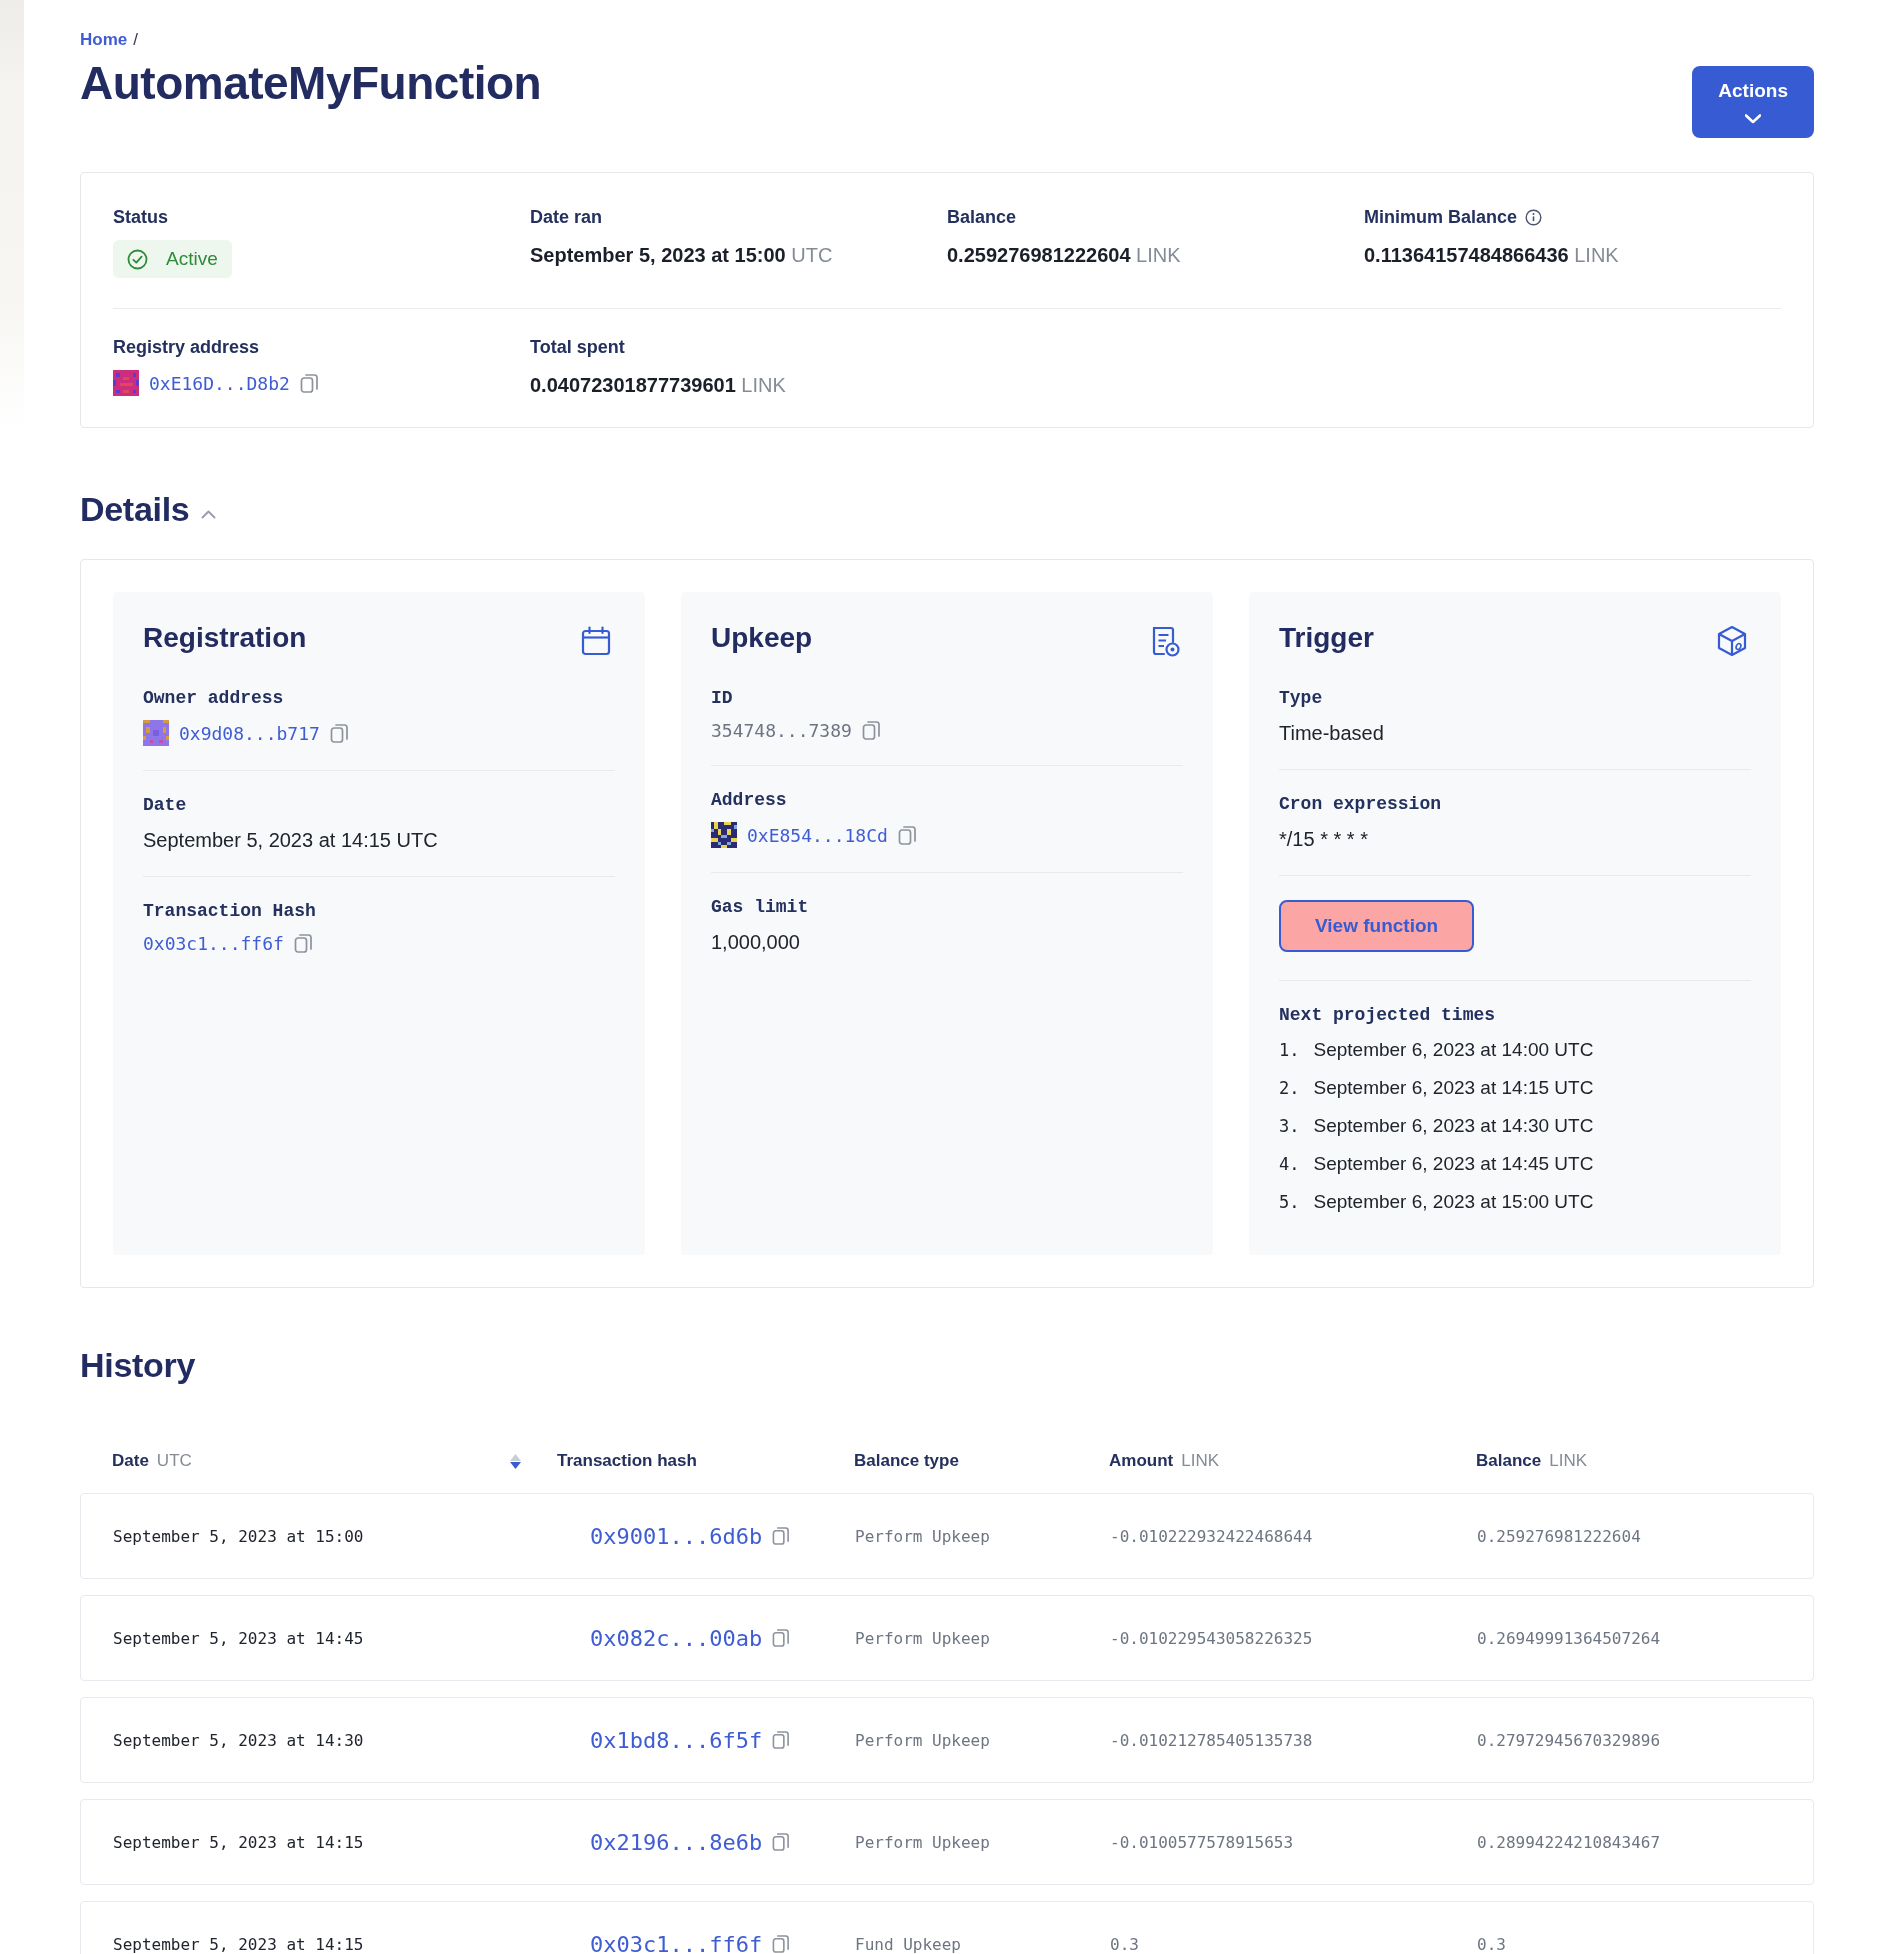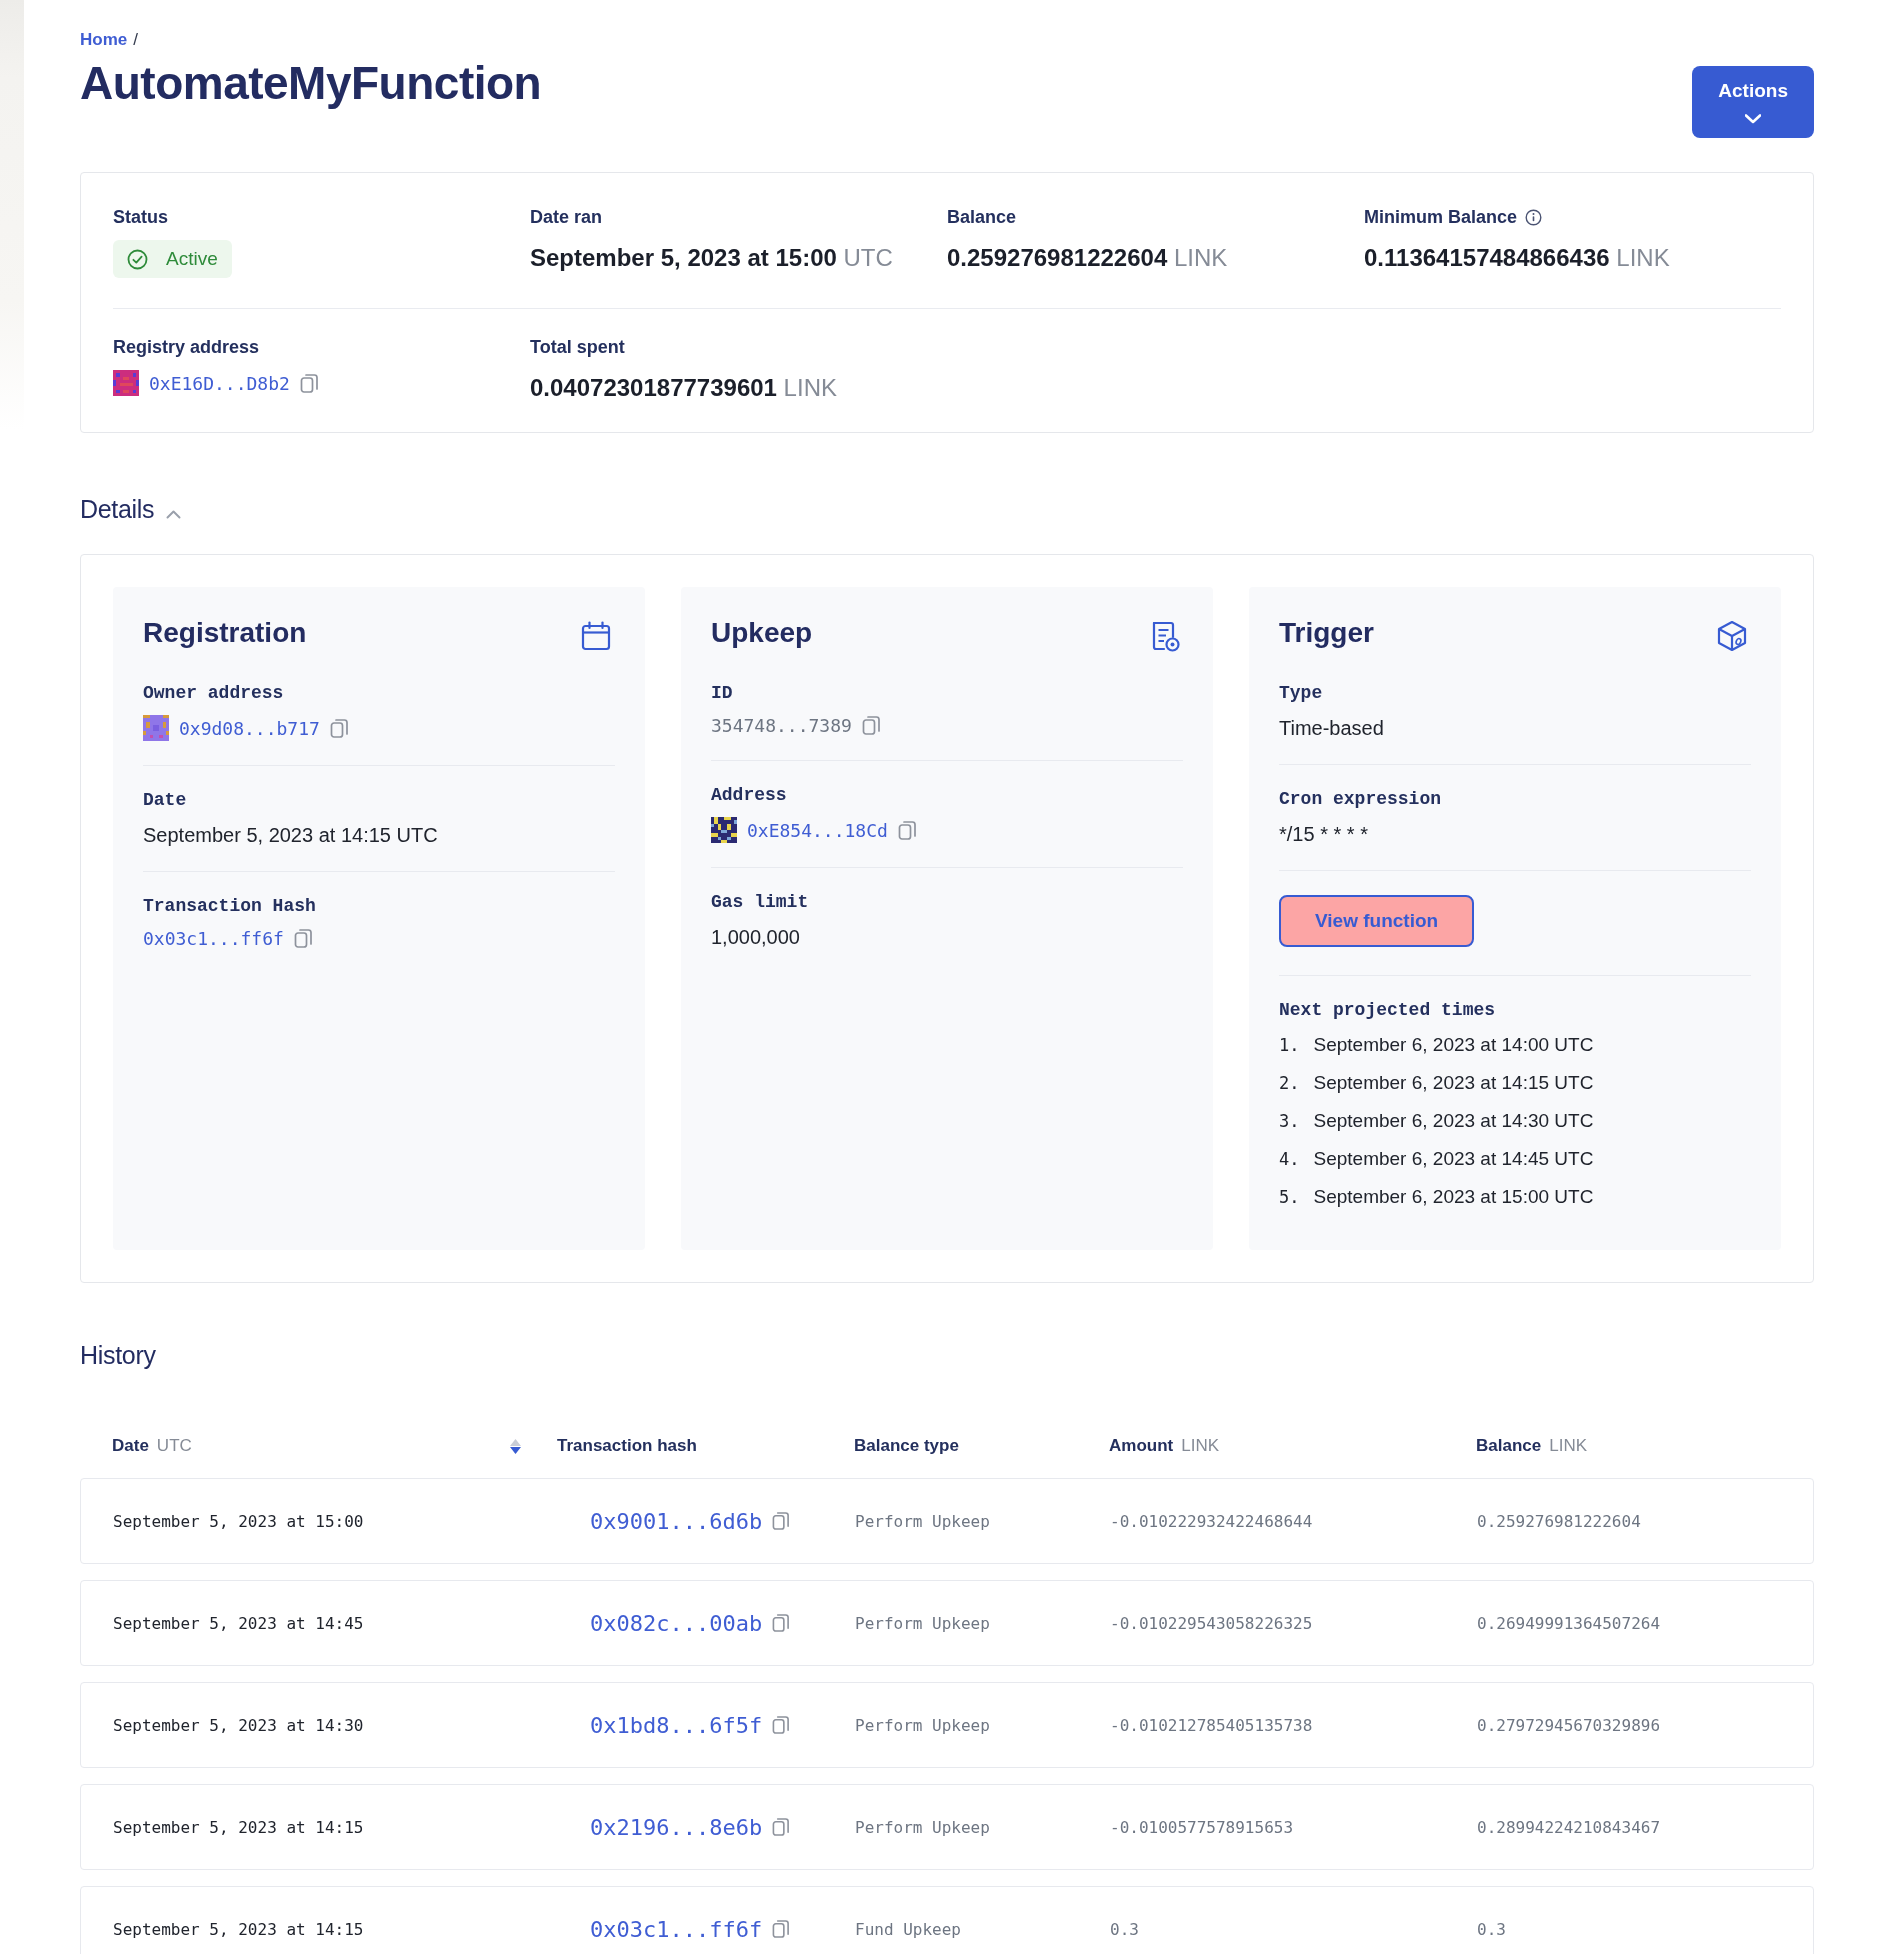--- a/index.html
+++ b/index.html
@@ -33,34 +33,34 @@
   h1{font-size:46px;letter-spacing:-0.5px;color:var(--heading);font-weight:700;}
   .btn-primary{
     display:inline-flex;align-items:center;gap:12px;background:var(--accent);color:#fff;
     border:none;border-radius:8px;padding:14px 26px;font-size:19px;font-weight:700;cursor:pointer;
     font-family:"Liberation Sans",sans-serif;margin-top:10px;flex-direction:column;
   }
   
   .status-card{border:1px solid var(--border);border-radius:4px;margin-top:34px;padding:34px 32px 30px 32px;}
   .status-grid{display:grid;grid-template-columns:1fr 1fr 1fr 1fr;}
   .field-label{font-size:18px;font-weight:700;color:var(--label);display:flex;align-items:center;gap:8px;}
-  .field-value{margin-top:16px;font-size:24px;font-weight:600;color:var(--dark);}
+  .field-value{margin-top:16px;font-size:20px;font-weight:600;color:var(--dark);}
   .unit{color:var(--muted);font-weight:400;}
   .badge{display:inline-flex;align-items:center;gap:18px;background:var(--greenbg);color:var(--green);
     font-size:19px;font-weight:500;border-radius:6px;padding:8px 14px;margin-top:12px;}
   .card-divider{height:1px;background:var(--divider);margin:30px 0 28px 0;}
   .addr-row{display:flex;align-items:center;gap:10px;margin-top:12px;}
   .hash{font-family:"DejaVu Sans Mono",monospace;font-size:18px;}
   a.hash-link{color:var(--link);text-decoration:none;cursor:pointer;}
   .hash-muted{color:var(--tmuted);}
   .identicon{width:26px;height:26px;border-radius:5px;flex:0 0 auto;}
   .copy-btn{background:none;border:none;cursor:pointer;display:inline-flex;padding:0;}
   
   .section-head{display:flex;align-items:center;gap:12px;margin-top:62px;}
-  h2{font-size:25px;color:var(--heading);font-weight:400;letter-spacing:-0.3px;}
+  h2{font-size:34px;color:var(--heading);font-weight:700;letter-spacing:-0.3px;}
   
   .details-card{border:1px solid var(--border);border-radius:4px;margin-top:30px;padding:32px;}
   .details-grid{display:grid;grid-template-columns:1fr 1fr 1fr;gap:36px;align-items:stretch;}
   .sub-card{background:var(--cardbg);border-radius:4px;padding:30px 30px 26px 30px;min-height:597px;}
   .sub-card-head{display:flex;align-items:flex-start;justify-content:space-between;margin-bottom:28px;}
   h3{font-size:28px;color:var(--heading);font-weight:700;}
   .sub-label{font-size:18px;font-weight:700;color:var(--label);font-family:Liberation Mono, monospace;}
   .sub-value{margin-top:14px;font-size:20px;color:#20242d;}
   .sub-divider{height:1px;background:#e8eaef;margin:24px 0;}
   .btn-outline{

